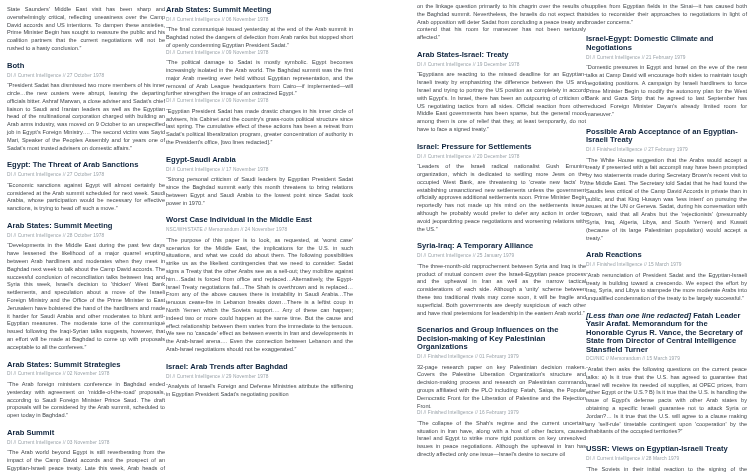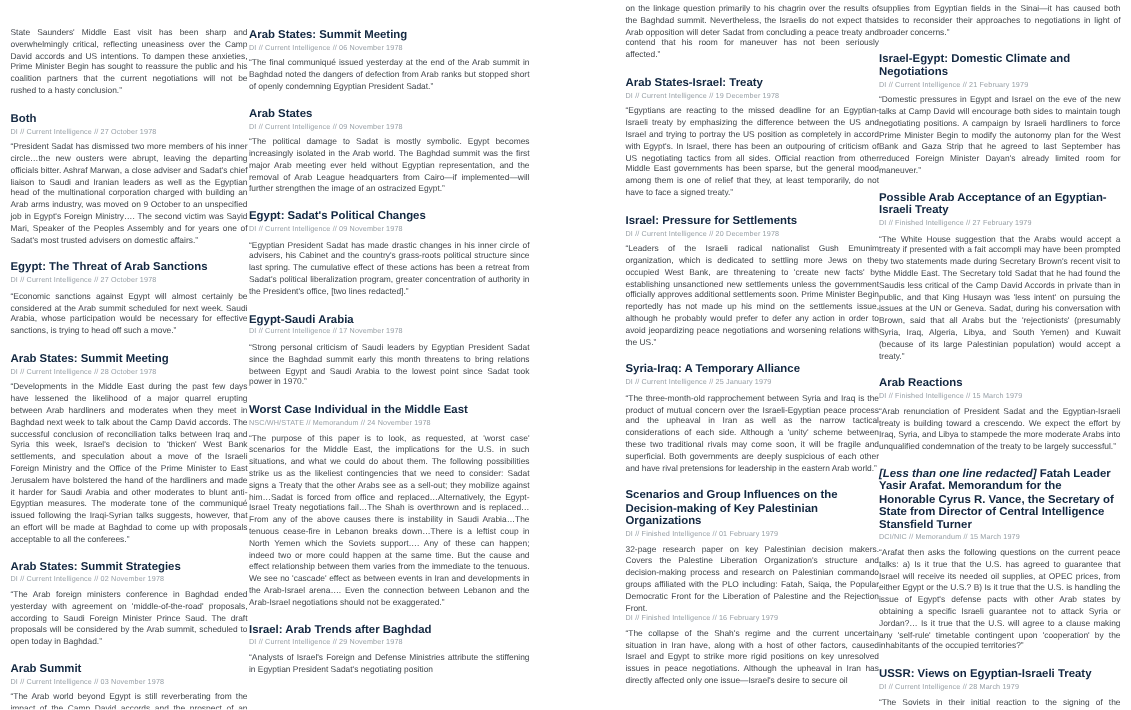--- a/index.html
+++ b/index.html
@@ -1,18 +1,18 @@
 <!DOCTYPE html>
 <html><head>
 <meta charset="utf-8">
 <style>
   html,body{margin:0;padding:0;background:#ffffff;}
   .page{position:relative;width:754px;height:473px;background:#ffffff;overflow:hidden;
         font-family:"Liberation Sans",sans-serif;-webkit-font-smoothing:antialiased;}
-  .col{position:absolute;top:19px;}
+  .col{position:absolute;top:6px;}
   .c1{left:7px;width:158px;}
   .c2{left:166px;width:187px;}
   .c3{left:417px;top:3px;width:169px;}
   .c4{left:586px;top:3px;width:161px;}
   .frag{margin:0 0 0 0;font-size:5.6px;line-height:7.8px;text-align:justify;color:#41464b;}
   .entry h3{margin:9px 0 2.5px;font-size:7.6px;line-height:8.4px;color:#122740;font-weight:bold;}
   .col .entry:first-child h3{margin-top:0;}
   .meta{font-size:4.8px;line-height:6px;color:#98a0a7;margin:0 0 3.5px;letter-spacing:.1px;}
   .body{margin:0;font-size:5.6px;line-height:7.8px;text-align:justify;color:#41464b;}
   .tprefix{font-style:italic;}
@@ -51,26 +51,24 @@
     </section>
   </div>
 
   <div class="col c2">
     <section class="entry">
       <h3>Arab States: Summit Meeting</h3>
       <div class="meta">DI // Current Intelligence // 06 November 1978</div>
       <p class="body">“The final communiqué issued yesterday at the end of the Arab summit in Baghdad noted the dangers of defection from Arab ranks but stopped short of openly condemning Egyptian President Sadat.”</p>
     </section>
     <section class="entry">
-      <h3>Arab States</h3>
       <div class="meta">DI // Current Intelligence // 09 November 1978</div>
       <p class="body">“The political damage to Sadat is mostly symbolic. Egypt becomes increasingly isolated in the Arab world. The Baghdad summit was the first major Arab meeting ever held without Egyptian representation, and the removal of Arab League headquarters from Cairo—if implemented—will further strengthen the image of an ostracized Egypt.”</p>
     </section>
     <section class="entry">
-      <h3>Egypt: Sadat's Political Changes</h3>
       <div class="meta">DI // Current Intelligence // 09 November 1978</div>
       <p class="body">“Egyptian President Sadat has made drastic changes in his inner circle of advisers, his Cabinet and the country's grass-roots political structure since last spring. The cumulative effect of these actions has been a retreat from Sadat's political liberalization program, greater concentration of authority in the President's office, [two lines redacted].”</p>
     </section>
     <section class="entry">
       <h3>Egypt-Saudi Arabia</h3>
       <div class="meta">DI // Current Intelligence // 17 November 1978</div>
       <p class="body">“Strong personal criticism of Saudi leaders by Egyptian President Sadat since the Baghdad summit early this month threatens to bring relations between Egypt and Saudi Arabia to the lowest point since Sadat took power in 1970.”</p>
     </section>
     <section class="entry">
       <h3>Worst Case Individual in the Middle East</h3>

